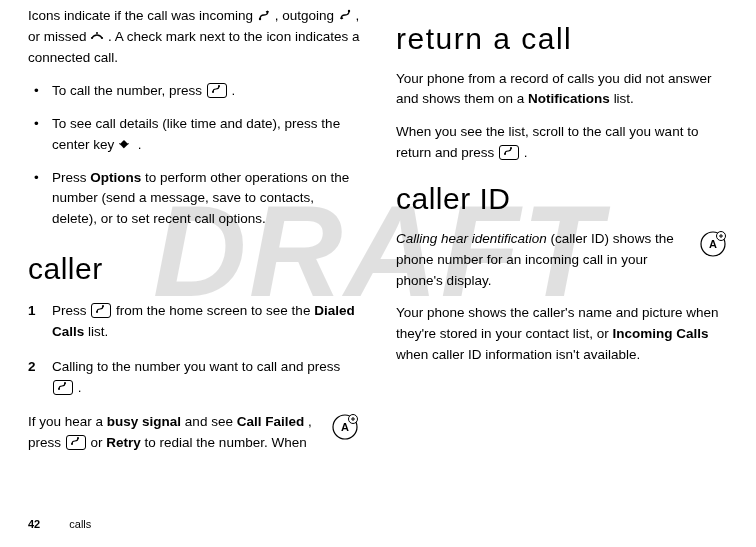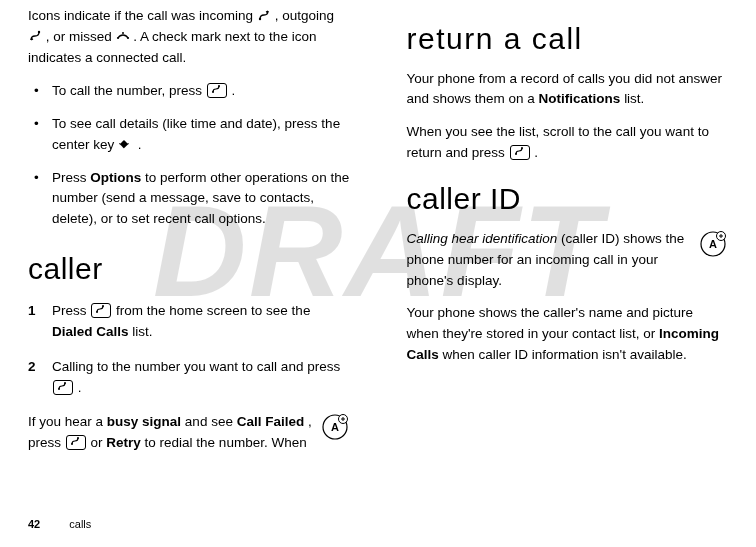--- a/index.html
+++ b/index.html
@@ -25,21 +25,21 @@
     color: rgba(0,0,0,0.12);
     letter-spacing: 2px;
     pointer-events: none;
     z-index: 0;
     white-space: nowrap;
   }
   .cols {
     position: relative;
     z-index: 1;
     display: flex;
-    gap: 57px;
+    gap: 36px;
   }
   .col { flex: 1 1 0; min-width: 0; }
   p { margin-bottom: 12px; }
   ul { list-style: none; margin: 8px 0 16px 0; }
   ul li { position: relative; padding-left: 24px; margin-bottom: 12px; }
   ul li::before {
     content: "•";
     position: absolute;
     left: 6px;
     top: 0;

